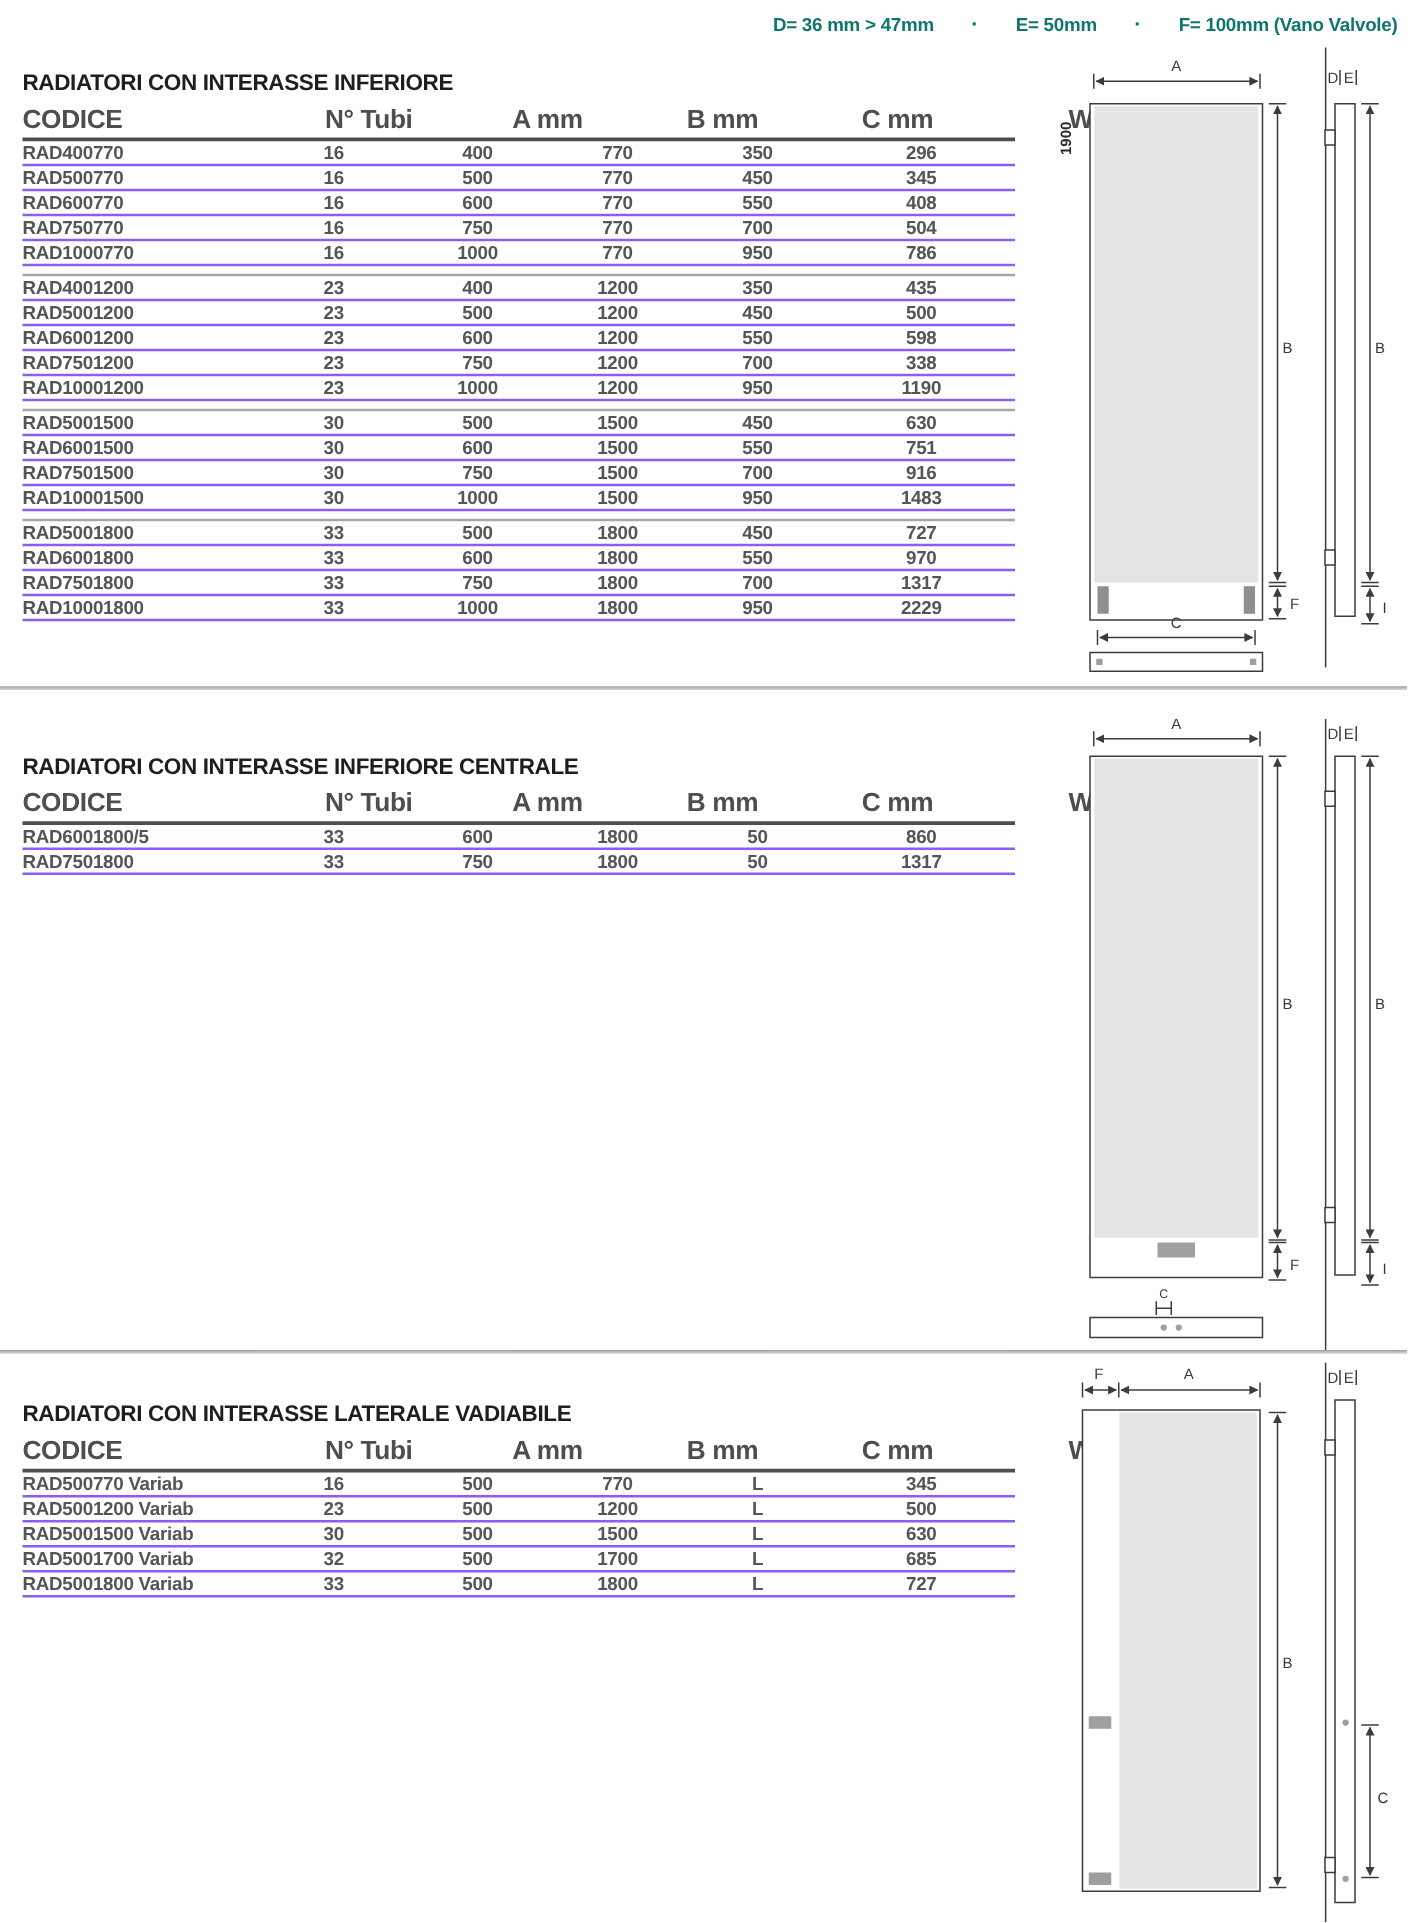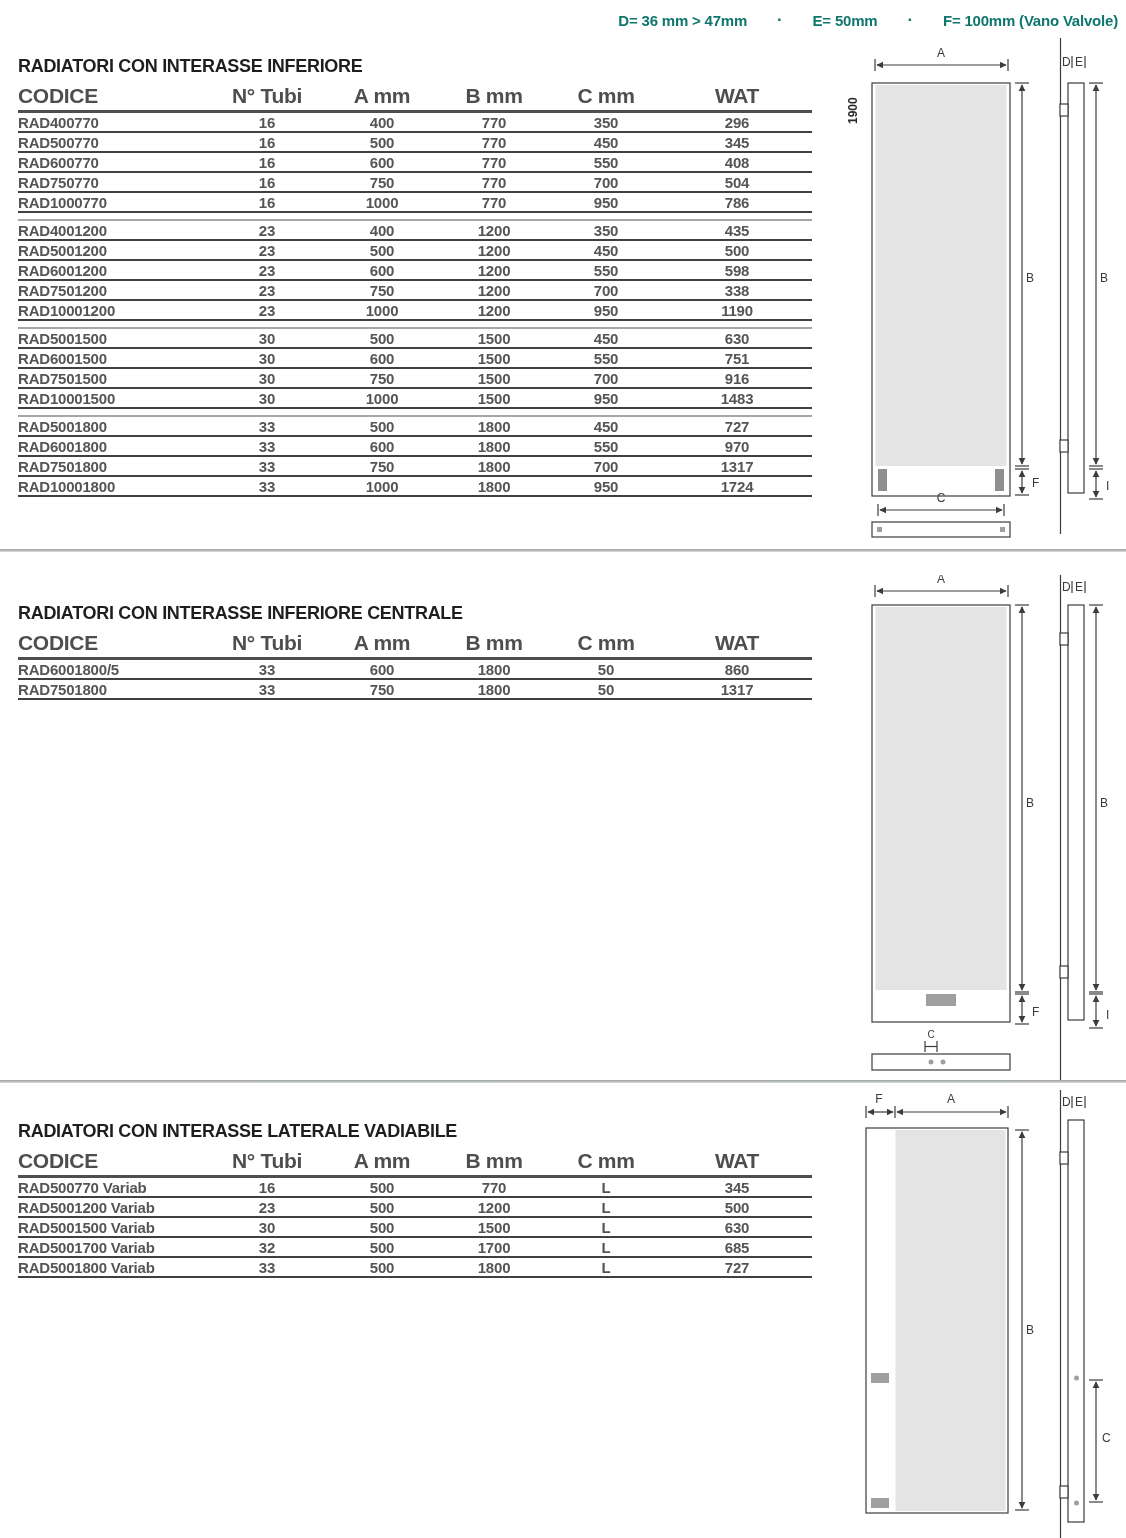--- a/index.html
+++ b/index.html
@@ -10,25 +10,25 @@
   
   .top-note { position:absolute; top:10px; right:8px; display:flex; align-items:center;
               font-size:15px; font-weight:700; color:#0f766e; letter-spacing:-0.2px; }
   .top-note .dot { margin:0 30px; font-size:17px; }
 
   
   .spec-section { position:absolute; left:18px; width:794px; }
   .sec-title { font-size:18px; font-weight:700; color:#1e1e1e; letter-spacing:-0.3px; margin-bottom:5px; }
   .thead { display:grid; grid-template-columns:190px 118px 112px 112px 112px 150px;
            align-items:center; height:31px; border-bottom:3px solid #4e4e4e;
-           font-size:21px; font-weight:700; color:#4e4e4e; letter-spacing:-0.3px; }
+           font-size:21px; font-weight:700; color:#4e4e4e; letter-spacing:-0.3px;gap:28px; }
   .thead .th { text-align:center; }
   .thead .th.code { text-align:left; }
   .trow { display:grid; grid-template-columns:190px 118px 112px 112px 112px 150px;
-          align-items:center; height:20px; border-bottom:2px solid #404040;
+          align-items:center; height:20px; border-bottom:2px solid #8b5cf6;
           font-size:15px; font-weight:700; color:#555; letter-spacing:-0.2px; }
   .trow .td { text-align:center; line-height:20px; }
   .trow .td.code { text-align:left; }
   .tgroup + .tgroup { margin-top:6px; border-top:2px solid #a3a7aa; }
 
   
   .divider { position:absolute; left:0; width:1126px; height:3px;
              background:linear-gradient(#9ba0a2,#d9dbdc); }
 
   
@@ -204,21 +204,21 @@
             <div class="td">1800</div>
             <div class="td">700</div>
             <div class="td">1317</div>
           </div>
           <div class="trow">
             <div class="td code">RAD10001800</div>
             <div class="td">33</div>
             <div class="td">1000</div>
             <div class="td">1800</div>
             <div class="td">950</div>
-            <div class="td">1724</div>
+            <div class="td">2229</div>
           </div>
         </div>
       </div>
   </section>
 
   <div class="divider" style="top:549px;"></div>
 
   <section class="spec-section" style="top:603px;">
     <h2 class="sec-title">RADIATORI CON INTERASSE INFERIORE CENTRALE</h2>
     <div class="thead">

